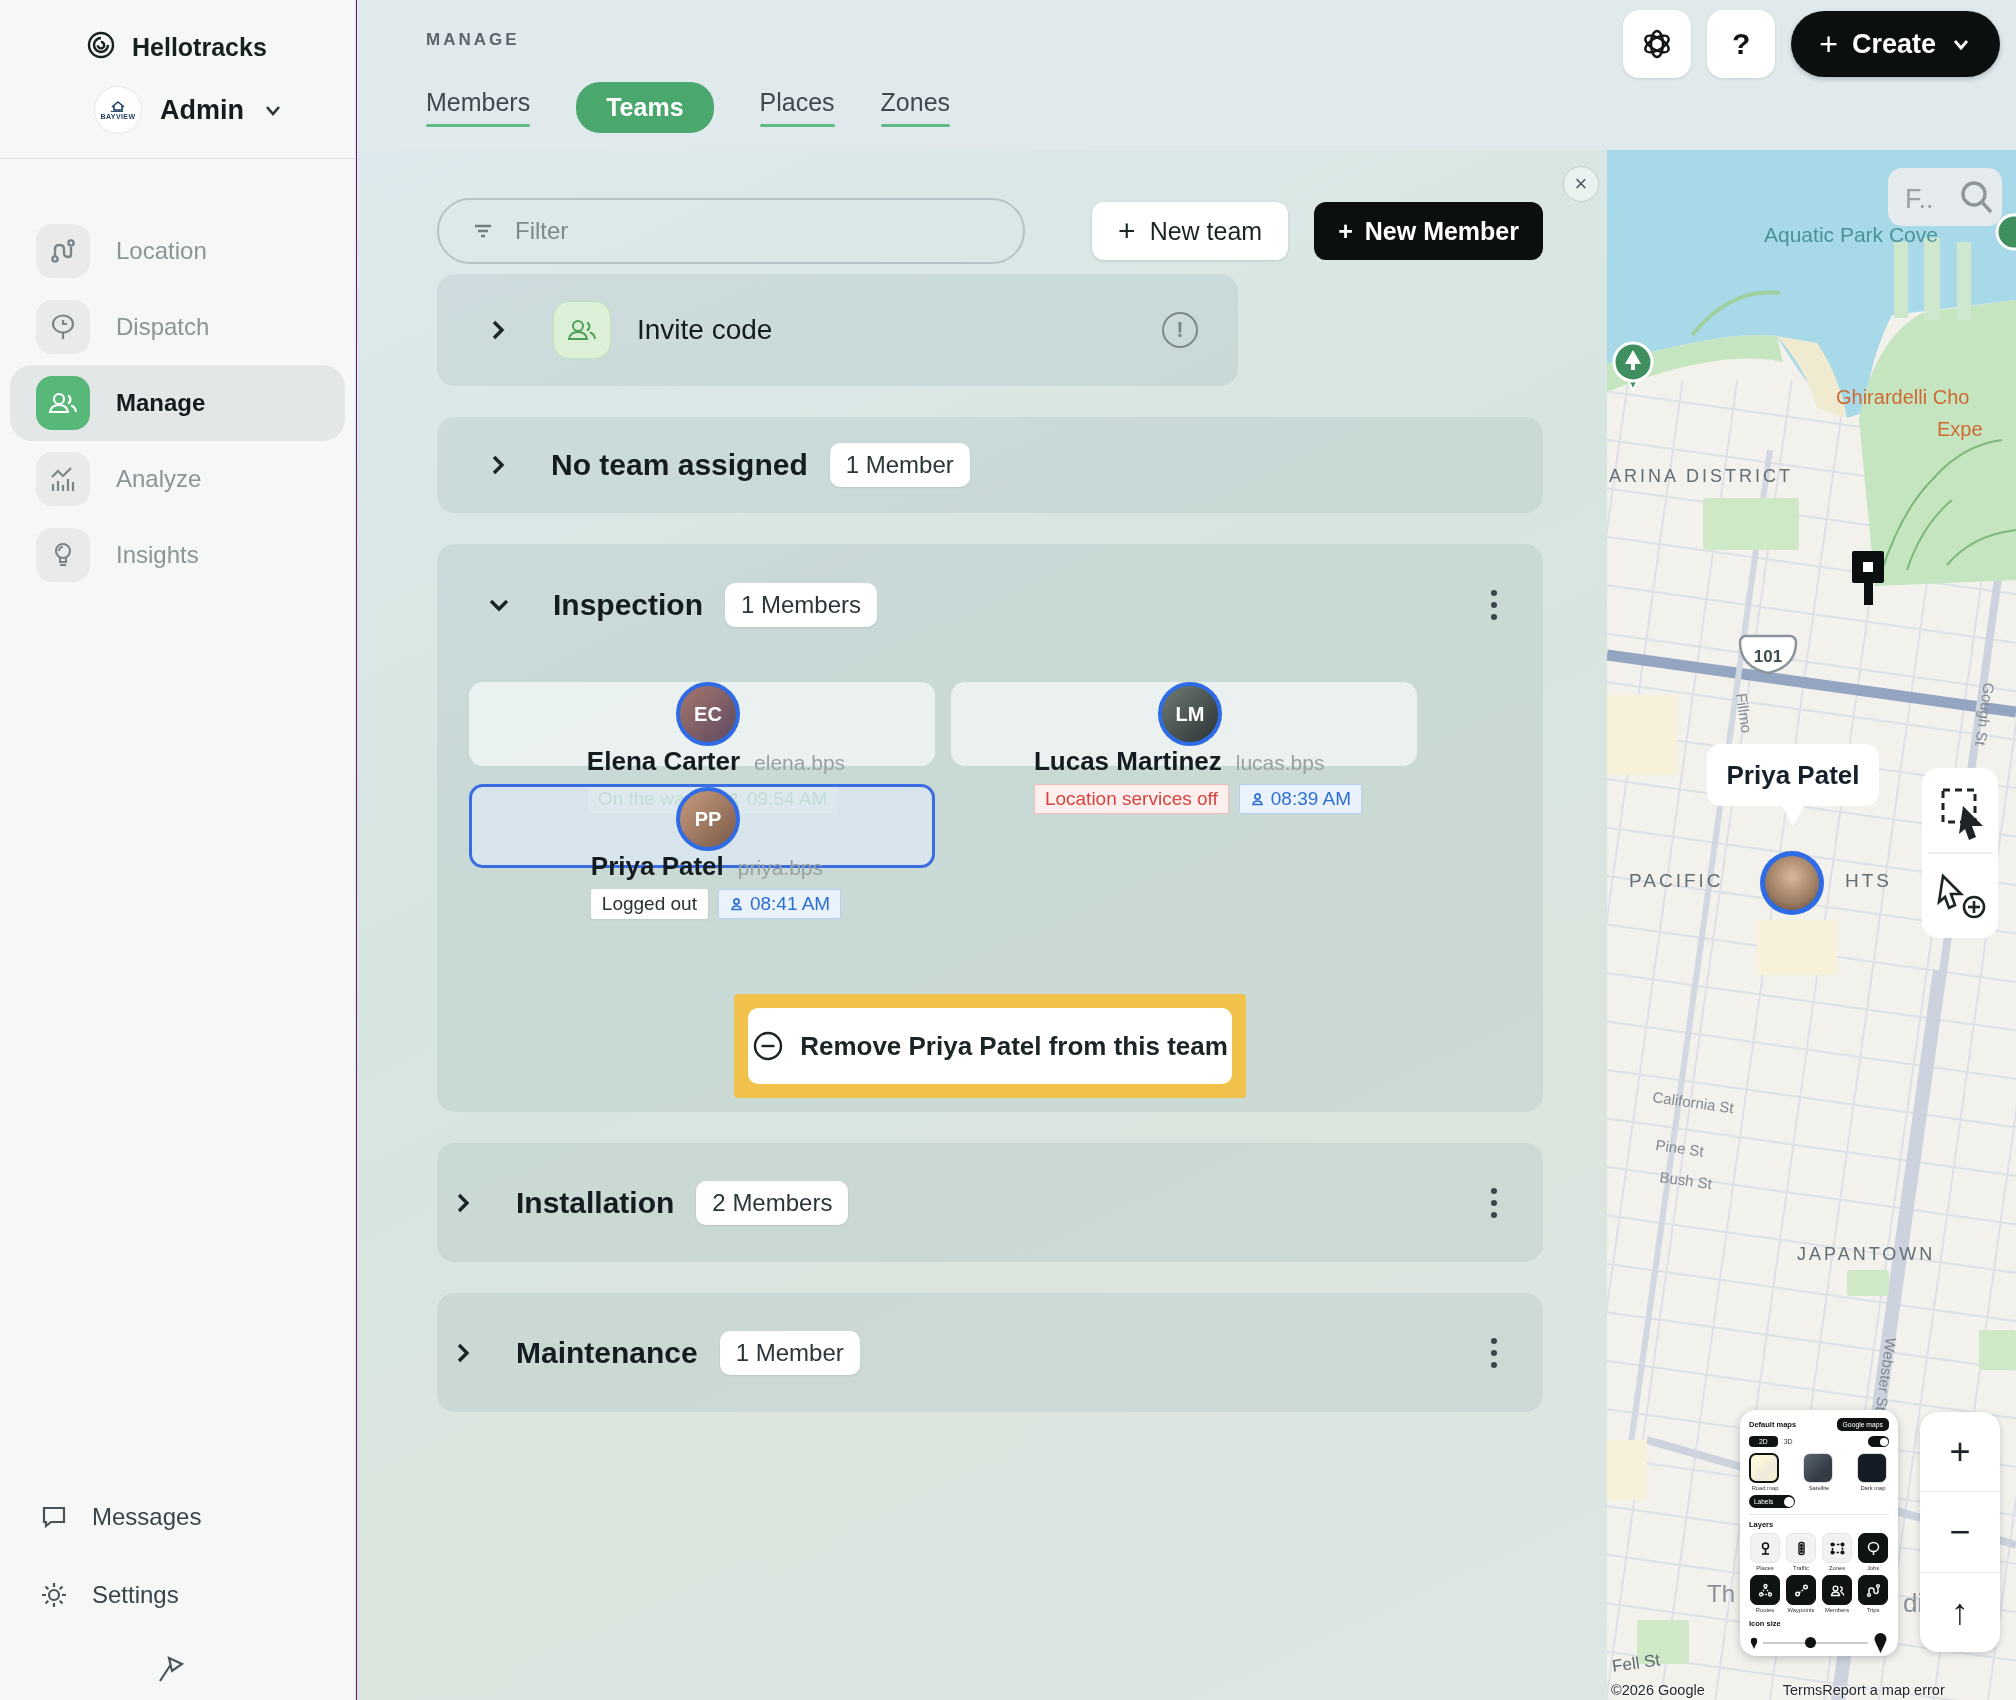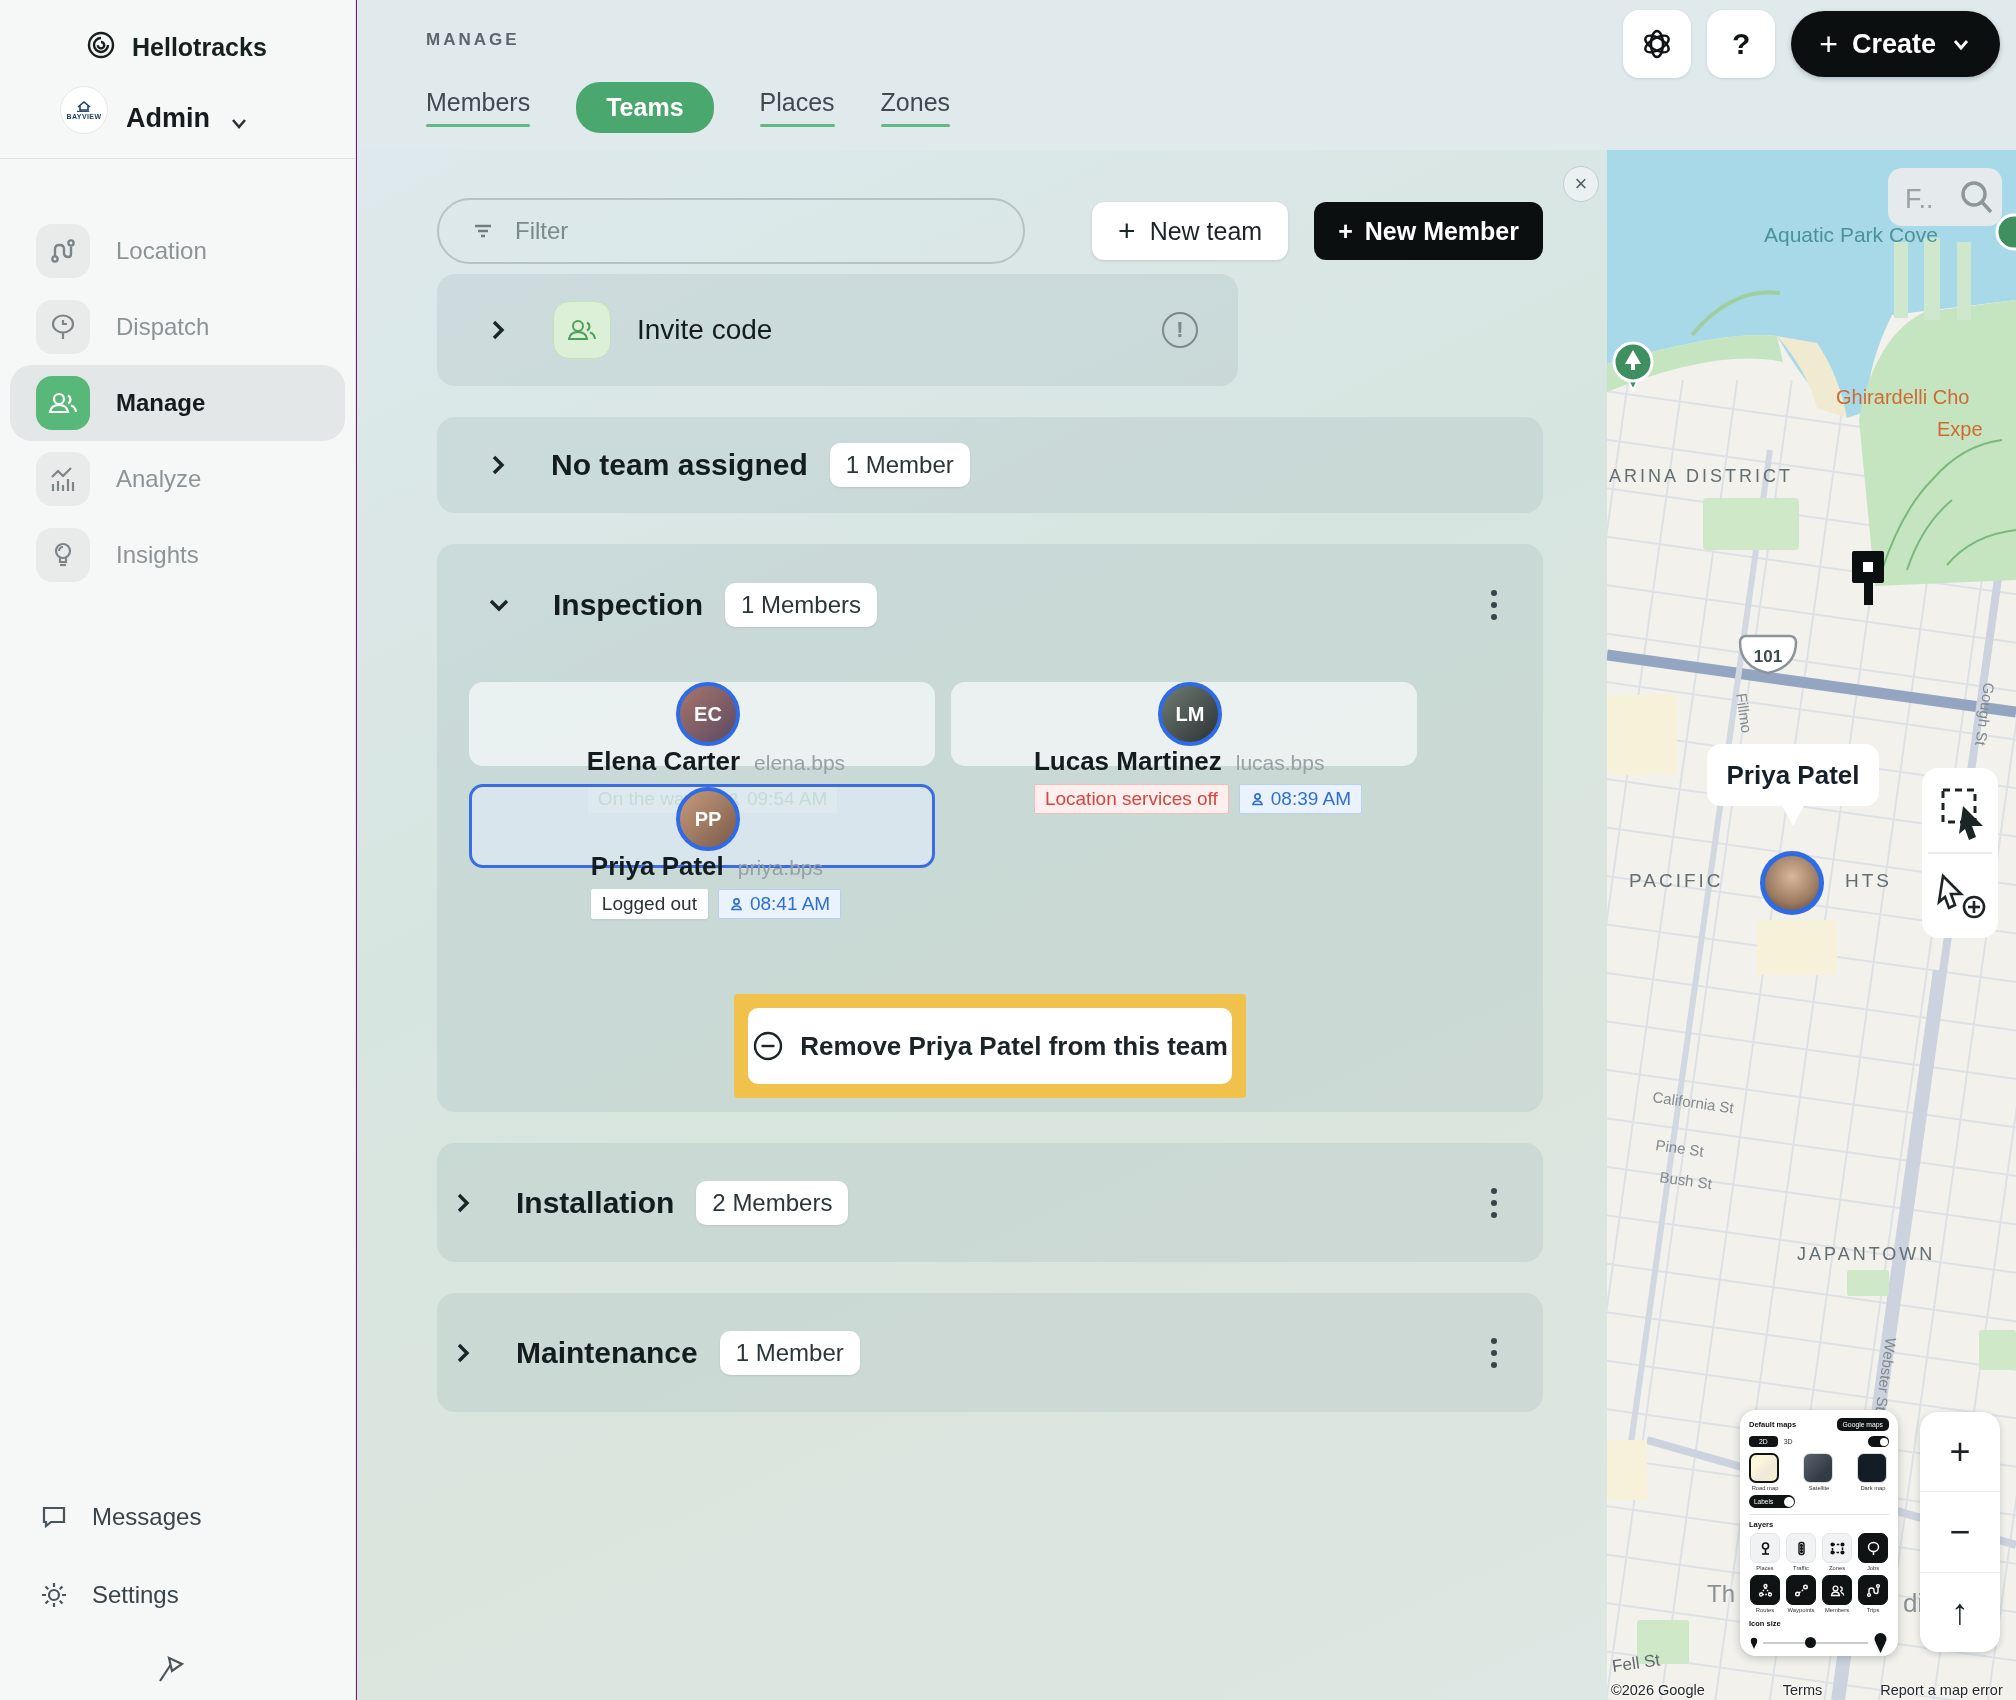--- a/index.html
+++ b/index.html
@@ -3,21 +3,21 @@
 <meta charset="utf-8">
 <style>
   * { margin:0; padding:0; box-sizing:border-box; }
   body { font-family:"Liberation Sans", sans-serif; background:#dfe8eb; }
   .app { position:relative; width:2016px; height:1700px; overflow:hidden; background:#701a75; }
 
   
   .sidebar { position:absolute; left:0; top:0; width:356px; height:1700px; background:#f6f7f7; border-right:1px solid #e2e5e5; z-index:5; }
   .brand { display:flex; align-items:center; gap:16px; padding:30px 0 0 86px; }
   .brand-name { font-size:25px; font-weight:600; color:#16201f; }
-  .account { display:flex; align-items:flex-end; gap:18px; padding:22px 0 0 60px; }
+  .account { display:flex; align-items:center; gap:18px; padding:22px 0 0 94px; }
   .org-avatar { width:48px; height:48px; border-radius:50%; background:#fff; border:1px solid #e7e7e7; display:flex; flex-direction:column; align-items:center; justify-content:center; gap:1px; }
   .org-avatar span { font-size:7px; font-weight:700; color:#1c3f66; letter-spacing:.4px; }
   .account-name { font-size:27px; font-weight:600; color:#141c1f; }
   .side-divider { border-bottom:1px solid #dfe2e2; margin-top:24px; }
   .nav { margin-top:54px; }
   .nav-item { display:flex; align-items:center; gap:26px; height:76px; padding-left:26px; margin:0 10px; border-radius:22px; cursor:pointer; }
   .nav-item .ibox { width:54px; height:54px; border-radius:16px; background:#e9ebeb; display:flex; align-items:center; justify-content:center; color:#7b8588; flex:0 0 auto; }
   .nav-item .nlabel { font-size:24px; color:#8b9497; }
   .nav-item.active { background:#e4e7e7; }
   .nav-item.active .ibox { background:#57b87a; color:#fff; }
@@ -117,21 +117,21 @@
   .lcell .ic { width:30px; height:30px; border-radius:7px; display:flex; align-items:center; justify-content:center; margin:0 auto; }
   .lcell .ic.light { background:#f1f2f3; border:1px solid #e2e4e6; color:#101314; }
   .lcell .ic.dark { background:#101314; color:#fff; border:1px solid #101314; }
   .lcell .ll { font-size:5.8px; color:#333; margin-top:2px; }
   .lp-sz { font-weight:700; font-size:7.5px; margin-top:6px; }
   .slider { display:flex; align-items:center; gap:4px; margin-top:4px; }
   .slider .track { flex:1; height:2px; background:#c9ccce; position:relative; }
   .slider .knob { position:absolute; left:40%; top:-5px; width:11px; height:11px; border-radius:50%; background:#101314; }
   .attrib { position:absolute; left:0; right:0; bottom:2px; display:flex; font-size:14.5px; color:#24282c; text-shadow:0 0 3px #fff, 0 0 3px #fff; }
   .attrib span { cursor:pointer; }
-  .at1 { margin-left:4px; } .at2 { margin-left:78px; } .at3 { margin-left:58px; }
+  .at1 { margin-left:4px; } .at2 { margin-left:78px; } .at3 { }
 </style>
 </head>
 <body>
 
 <div class="app">
 
   <div class="sidebar">
     <div class="brand">
       <span>
         <svg width="30" height="30" viewBox="0 0 30 30" fill="none" stroke="#16201f" stroke-width="2.4">

